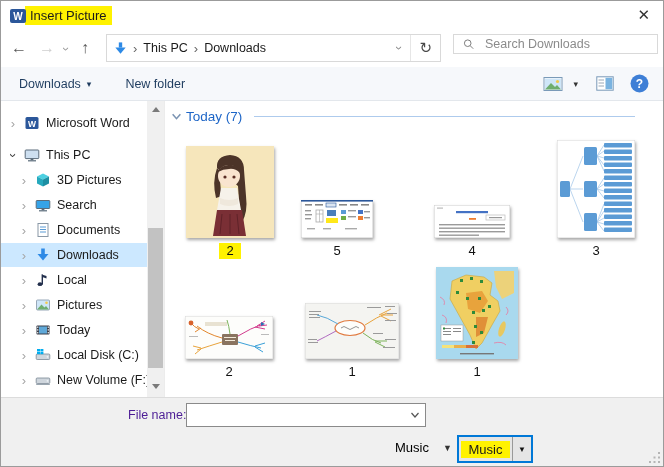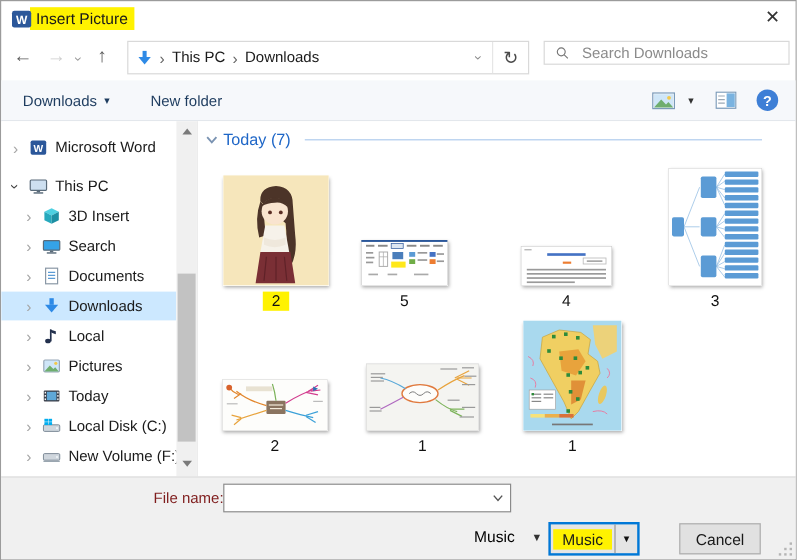--- a/index.html
+++ b/index.html
@@ -59,21 +59,21 @@
   .group-header{position:absolute;left:6px;top:8px;right:28px;display:flex;align-items:center;gap:4px;}
   .group-title{color:#1e66c7;font-size:13.5px;}
   .group-rule{flex:1;height:1px;background:#aecbed;margin-left:8px;}
   .file-item{position:absolute;display:flex;flex-direction:column;align-items:center;}
   .file-thumb{box-shadow:1px 2px 3px rgba(0,0,0,0.35);display:block;}
   .file-label{margin-top:5px;font-size:13px;color:#111;line-height:16px;}
   .file-label .hl{padding:0 7px;display:inline-block;}
 
   
   .footer{position:absolute;left:0;top:396px;right:0;bottom:0;background:#f0f0f0;border-top:1px solid #dcdcdc;box-sizing:border-box;}
-  .fn-label{position:absolute;left:127px;top:10px;font-size:12.5px;color:#7f1d1d;}
+  .fn-label{position:absolute;left:127px;top:10px;font-size:12.5px;color:#4c1d95;}
   .fn-combo{position:absolute;left:185px;top:5px;width:240px;height:24px;border:1px solid #8a8a8a;background:#fff;box-sizing:border-box;display:flex;align-items:center;}
   .fn-combo input{flex:1;border:none;outline:none;height:100%;font-family:inherit;font-size:12.5px;padding:0 6px;background:transparent;}
   .combo-chev{width:20px;display:flex;align-items:center;justify-content:center;color:#555;}
   .ft-combo{position:absolute;left:459px;top:5px;width:194px;height:24px;border:1px solid #8a8a8a;background:#f4f4f4;box-sizing:border-box;display:flex;align-items:center;}
   .ft-combo .val{flex:1;padding:0 8px;font-size:12.5px;}
   .tools{position:absolute;left:394px;top:42px;display:flex;align-items:center;gap:14px;font-size:13px;color:#000;}
   .tools .arrow{font-size:9px;color:#333;}
   .insert-btn{position:absolute;left:456px;top:37px;width:76px;height:28px;border:2px solid #0078d7;background:#e5e5e5;box-sizing:border-box;display:flex;align-items:stretch;}
   .insert-main{flex:1;display:flex;align-items:center;justify-content:center;font-size:13px;}
   .insert-main .hl{padding:1px 8px;}
@@ -179,21 +179,21 @@
         <span class="tree-label">This PC</span>
       </div>
 
       <div class="tree-row lvl1" style="top:67px;">
         <span class="tree-chev">›</span>
         <svg class="tree-icon" viewBox="0 0 16 16">
           <polygon points="8,1.5 14,4.5 8,7.5 2,4.5" fill="#4dd0e1"></polygon>
           <polygon points="2,4.5 8,7.5 8,14.5 2,11.5" fill="#26a9bd"></polygon>
           <polygon points="14,4.5 8,7.5 8,14.5 14,11.5" fill="#1d8fa3"></polygon>
         </svg>
-        <span class="tree-label">3D Insert</span>
+        <span class="tree-label">3D Pictures</span>
       </div>
 
       <div class="tree-row lvl1" style="top:92px;">
         <span class="tree-chev">›</span>
         <svg class="tree-icon" viewBox="0 0 16 16">
           <rect x="1.2" y="3.5" width="13.6" height="8" rx="0.8" fill="#35a3e8" stroke="#5a6b7a" stroke-width="1"></rect>
           <rect x="6.6" y="11.8" width="2.8" height="1.4" fill="#5a6b7a"></rect>
           <rect x="4" y="13.2" width="8" height="1.2" fill="#5a6b7a"></rect>
         </svg>
         <span class="tree-label">Search</span>
@@ -544,23 +544,20 @@
       <span class="arrow">▼</span>
     </div>
 
     <div class="insert-btn">
       <div class="insert-main">
         <span class="hl">Music</span>
       </div>
       <div class="insert-split">▼</div>
     </div>
 
-    <div class="cancel-btn">
-      <span>Cancel</span>
-    </div>
 
     <svg class="grip" width="13" height="13" viewBox="0 0 13 13">
       <g fill="#b5b5b5">
         <rect x="10" y="1" width="2" height="2"></rect>
           <rect x="10" y="5.5" width="2" height="2"></rect>
           <rect x="10" y="10" width="2" height="2"></rect>
         <rect x="5.5" y="5.5" width="2" height="2"></rect>
           <rect x="5.5" y="10" width="2" height="2"></rect>
         <rect x="1" y="10" width="2" height="2"></rect>
       </g>

